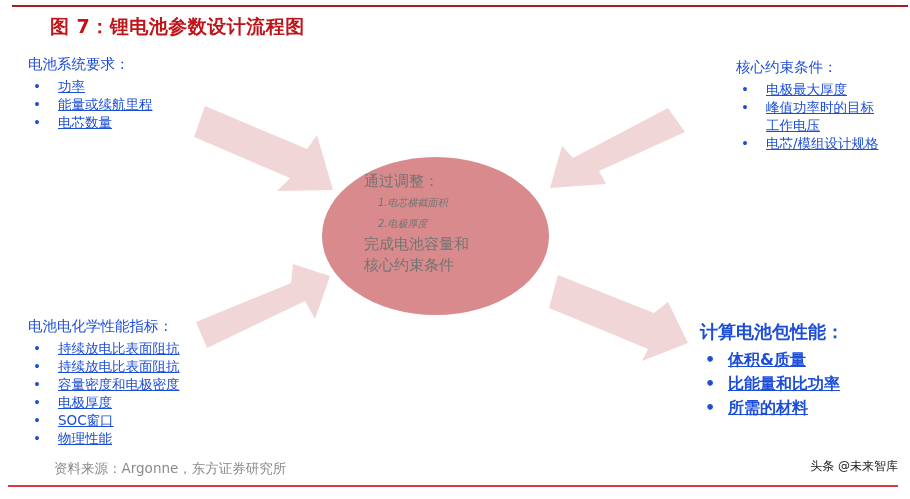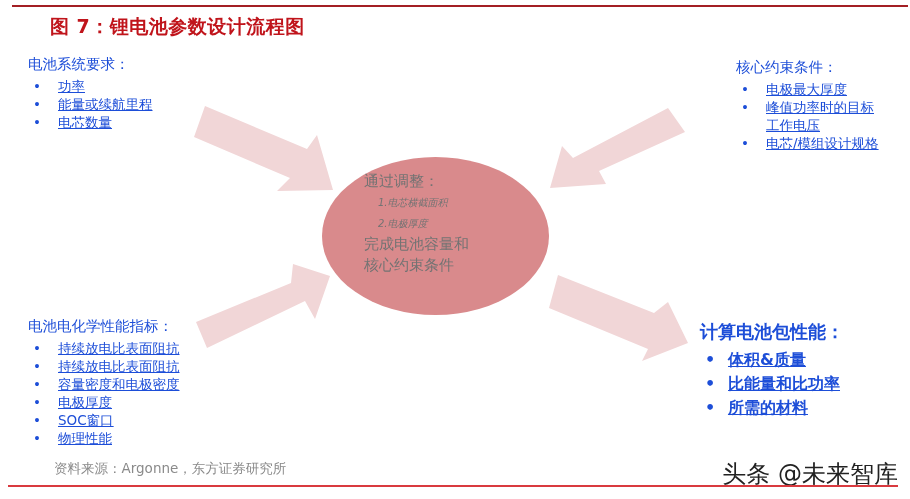--- a/index.html
+++ b/index.html
@@ -17,21 +17,21 @@
     #blk-tr { left: 736px; top: 58px; }
     #blk-bl { left: 28px; top: 317px; }
     #blk-br { left: 700px; top: 320px; font-size: 16px; line-height: 24px; font-weight: bold; }
     #blk-br .heading { font-size: 18px; margin-bottom: 0; }
     #blk-br li { padding-left: 24px; }
     .center-oval { position: absolute; left: 322px; top: 157px; width: 227px; height: 158px; border-radius: 50%; background: #d98a8c; }
     .oval-text { position: absolute; left: 364px; top: 171px; font-size: 15px; line-height: 21px; color: #737373; }
     .oval-text .sub { padding-left: 14px; font-size: 10px; font-style: italic; }
     svg.arrows { position: absolute; left: 0; top: 0; }
     .footer-source { position: absolute; left: 14px; top: 460px; font-size: 13.5px; color: #8a8a8a; margin-left: 40px; }
-    .footer-watermark { position: absolute; right: 12px; top: 458px; font-size: 24px; color: #222; margin-left: 32px; }
+    .footer-watermark { position: absolute; right: 12px; top: 458px; font-size: 12px; color: #222; margin-left: 32px; }
     .bottom-rule { position: absolute; left: 8px; top: 485px; width: 890px; height: 2px; background: #d93a3f; }
   </style>
 </head>
 <body>
 
 <div class="top-rule"></div>
 <div class="title">图 7：锂电池参数设计流程图</div>
 
 <svg class="arrows" width="910" height="499">
 

